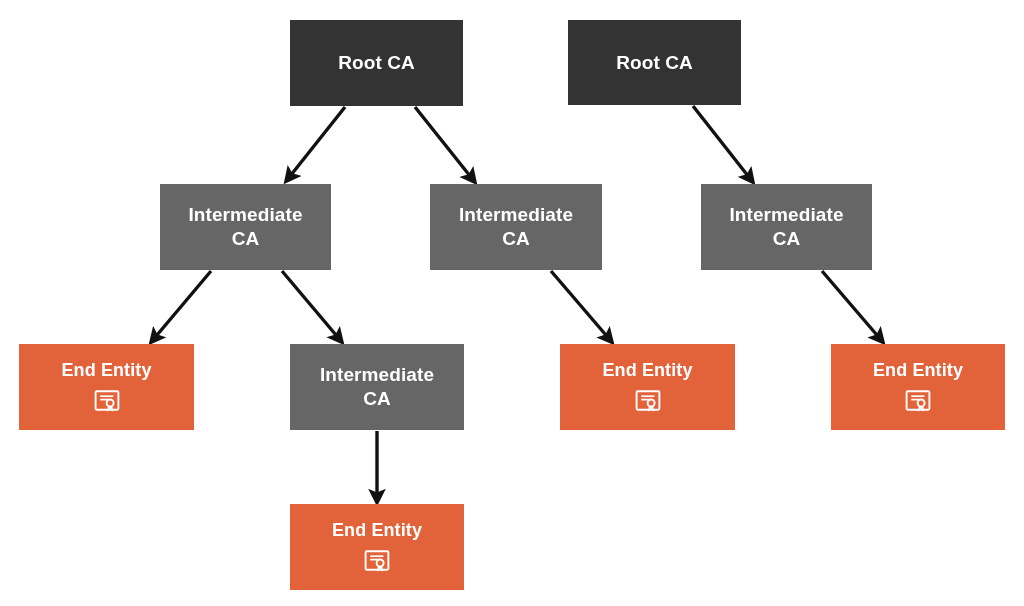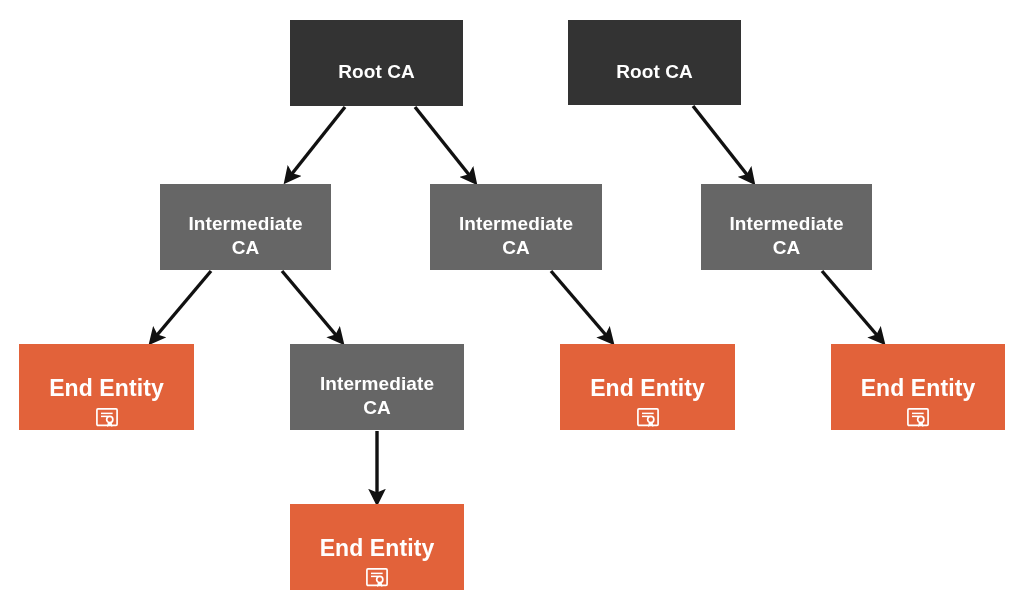--- a/index.html
+++ b/index.html
@@ -35,25 +35,24 @@
     text-align: center;
     z-index: 2;
   }
   .node-label {
     font-weight: bold;
     font-size: 19px;
     line-height: 24px;
     letter-spacing: 0.1px;
     color: #ffffff;
     white-space: pre-line;
-    margin-top: 18px;
   }
   .node.root .node-label   { font-size: 19px; }
   .node.inter .node-label  { font-size: 19px; text-align: center; }
-  .node.leaf  .node-label  { font-size: 23px; }
+  .node.leaf  .node-label  { font-size: 18px; }
   .node.leaf {
     justify-content: flex-start;
     padding-top: 14px;
   }
   .cert-icon {
     margin-top: 7px;
     width: 26px;
     height: 26px;
     display: block;
   }

